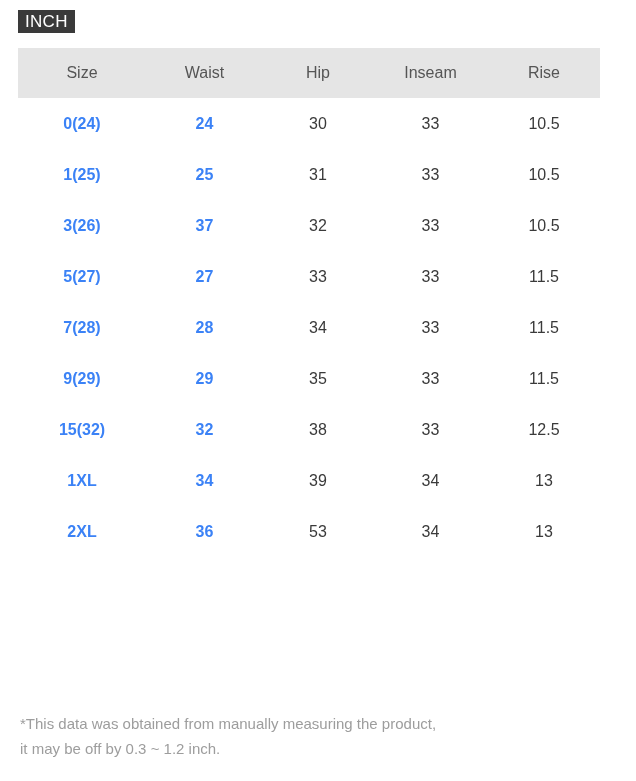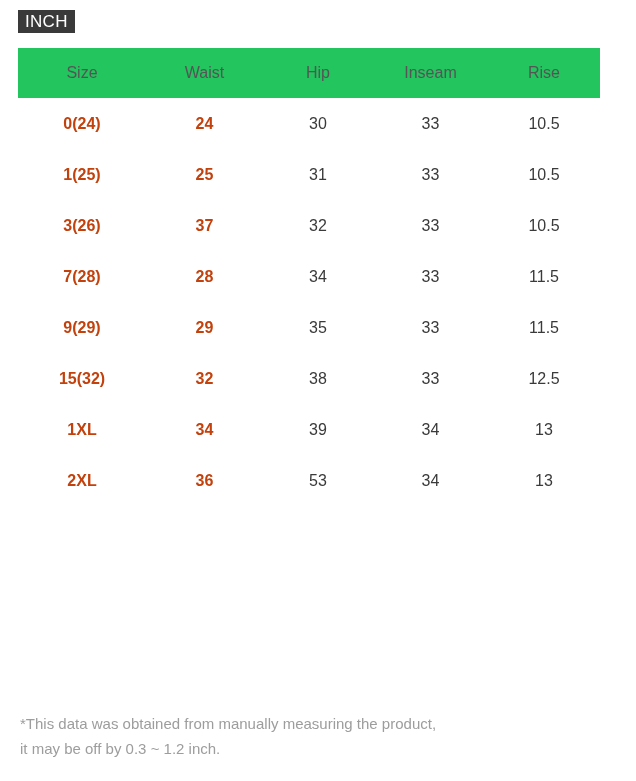--- a/index.html
+++ b/index.html
@@ -46,42 +46,42 @@
     border-collapse: collapse;
     table-layout: fixed;
   }
   .size-table col.c-size   { width: 128px; }
   .size-table col.c-waist  { width: 117px; }
   .size-table col.c-hip    { width: 110px; }
   .size-table col.c-inseam { width: 115px; }
   .size-table col.c-rise   { width: 112px; }
 
   .size-table thead th {
-    background: #22c55e;
+    background: #e5e5e5;
     height: 50px;
     font-size: 16px;
     font-weight: normal;
     color: #555555;
     text-align: center;
     vertical-align: middle;
     padding: 0;
   }
 
   .size-table tbody td {
     height: 51px;
     text-align: center;
     vertical-align: middle;
     padding: 0;
     font-size: 16px;
     color: #2b2b2b;
     background: #ffffff;
   }
   .size-table tbody td.strong {
     font-weight: bold;
-    color: #c2410c;
+    color: #3b82f6;
   }
   .size-table tbody td.plain {
     font-weight: normal;
     color: #3a3a3a;
   }
 
   
   .footnote {
     position: absolute;
     left: 20px;
@@ -135,20 +135,27 @@
           <td class="plain">10.5</td>
         </tr>
         <tr>
           <td class="strong">3(26)</td>
           <td class="strong">37</td>
           <td class="plain">32</td>
           <td class="plain">33</td>
           <td class="plain">10.5</td>
         </tr>
         <tr>
+          <td class="strong">5(27)</td>
+          <td class="strong">27</td>
+          <td class="plain">33</td>
+          <td class="plain">33</td>
+          <td class="plain">11.5</td>
+        </tr>
+        <tr>
           <td class="strong">7(28)</td>
           <td class="strong">28</td>
           <td class="plain">34</td>
           <td class="plain">33</td>
           <td class="plain">11.5</td>
         </tr>
         <tr>
           <td class="strong">9(29)</td>
           <td class="strong">29</td>
           <td class="plain">35</td>

